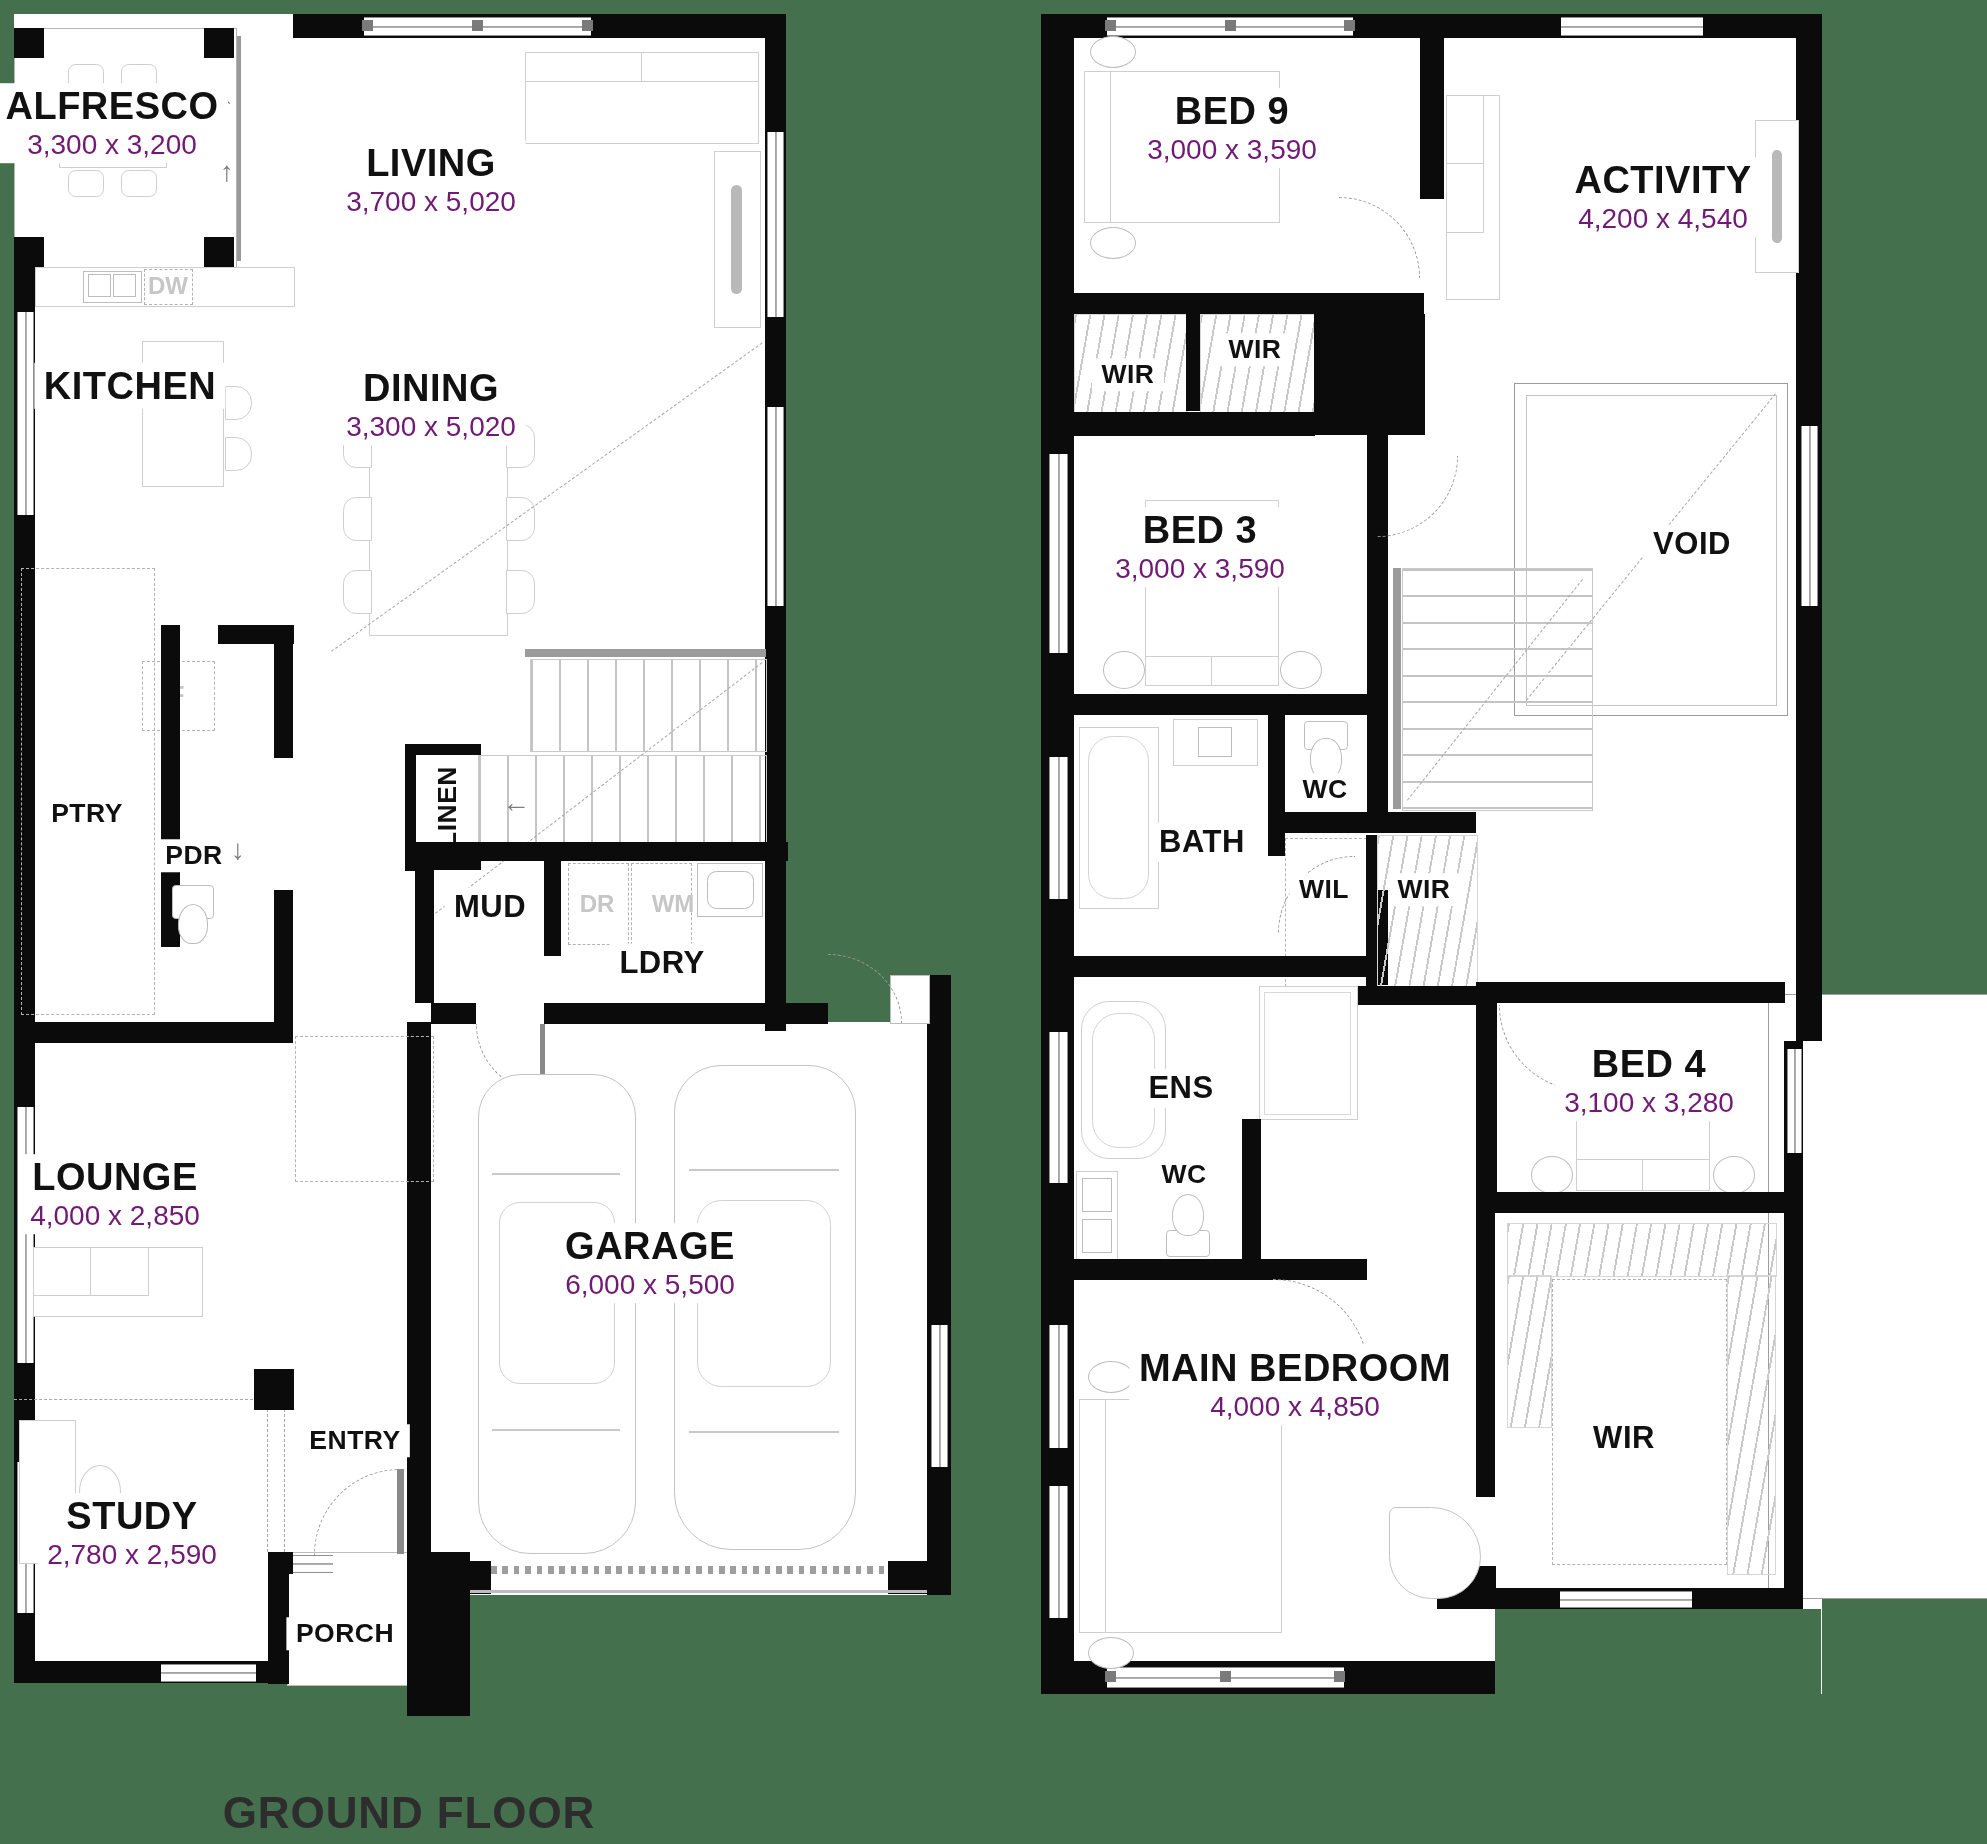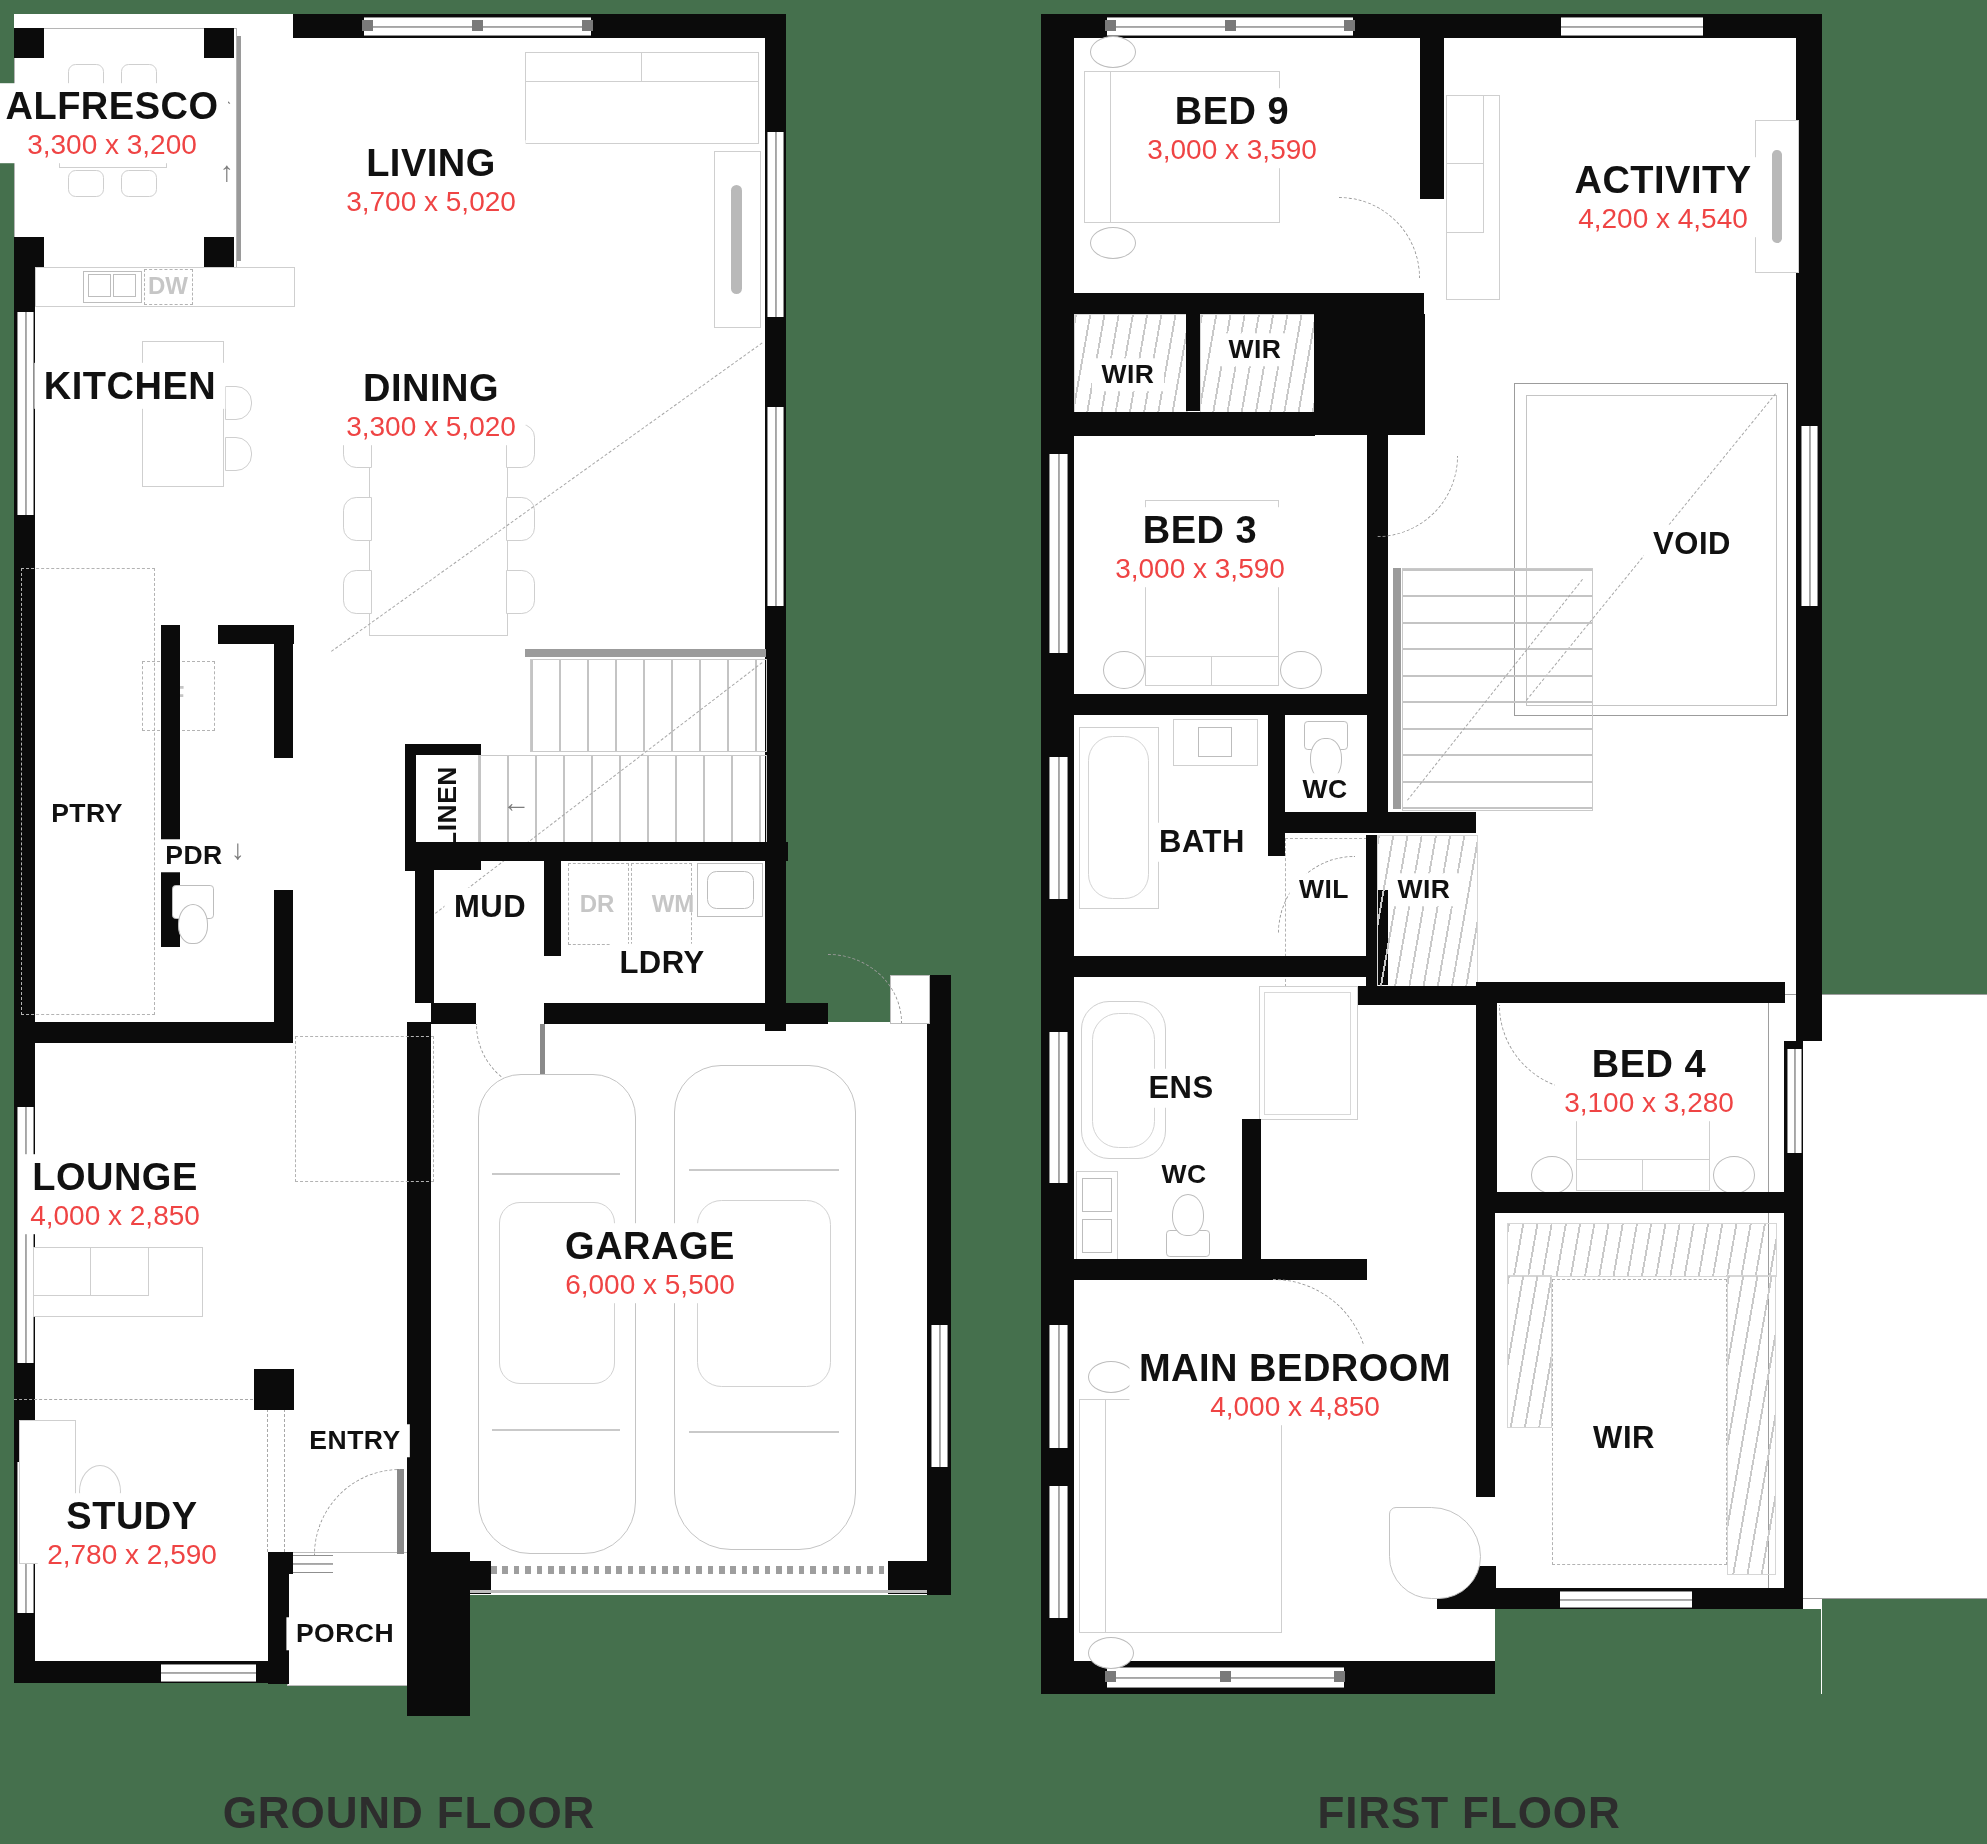--- a/index.html
+++ b/index.html
@@ -6,21 +6,21 @@
   body{width:1987px;height:1844px;overflow:hidden;font-family:"Liberation Sans",sans-serif;}
   .canvas{position:relative;width:1987px;height:1844px;background:#45704D;}
   .abs{position:absolute;}
   .white{background:#ffffff;}
   .wall{background:#0b0b0b;}
   .lbl{position:absolute;transform:translate(-50%,-50%);text-align:center;white-space:nowrap;background:#fff;padding:1.9px 9.5px;line-height:1.12;}
   .lbl.nobg{background:transparent;padding:0;}
   .rl{display:block;font-weight:bold;font-size:38px;color:#111;letter-spacing:0.5px;}
   .rm{display:block;font-weight:bold;font-size:31px;color:#111;letter-spacing:0.5px;}
   .rs{display:block;font-weight:bold;font-size:26.5px;color:#111;letter-spacing:0.5px;}
-  .rd{display:block;font-weight:400;font-size:28px;color:#ef4444;margin-top:1.9px;}
+  .rd{display:block;font-weight:400;font-size:28px;color:#701a75;margin-top:1.9px;}
   .ra{display:block;font-weight:bold;font-size:24px;color:#c6c6c6;}
   .title{position:absolute;transform:translate(-50%,-50%);font-weight:bold;font-size:44px;color:#2d2d2d;letter-spacing:0.9px;white-space:nowrap;}
   .winh{background:#fff;border-top:1.9px solid #8f8f8f;border-bottom:1.9px solid #8f8f8f;background-image:linear-gradient(#a5a5a5,#a5a5a5);background-size:100% 1.9px;background-position:center;background-repeat:no-repeat;}
   .winv{background:#fff;border-left:1.9px solid #8f8f8f;border-right:1.9px solid #8f8f8f;background-image:linear-gradient(90deg,#a5a5a5,#a5a5a5);background-size:1.9px 100%;background-position:center;background-repeat:no-repeat;}
   .mull{background:#7a7a7a;width:11.4px;height:11.4px;}
   .furn{border:1.9px solid #bdbdbd;background:#fff;}
   .furn2{border:1.9px solid #cfcfcf;background:#fff;}
   .dash{border:1.9px dashed #b3b3b3;background:transparent;}
   .dashline{border-top:1.9px dashed #a8a8a8;transform-origin:left top;}
   .treadsv{border:0.9px solid #c9c9c9;background:repeating-linear-gradient(to right,#c4c4c4 0 1.9px,transparent 1.9px 28px);}
@@ -402,16 +402,15 @@
     <div class="lbl" style="left:1295px;top:1385px;">
       <span class="rl">MAIN BEDROOM</span>
         <span class="rd">4,000 x 4,850</span>
     </div>
     <div class="lbl" style="left:1624px;top:1438px;">
         <span class="rm">WIR</span>
       </div>
   </div>
 
   <div class="title" style="left:409px;top:1813px;">GROUND FLOOR</div>
-  <div class="title" style="left:1469px;top:1813px;">FIRST FLOOR</div>
 
 </div>
 
 
 </body></html>

